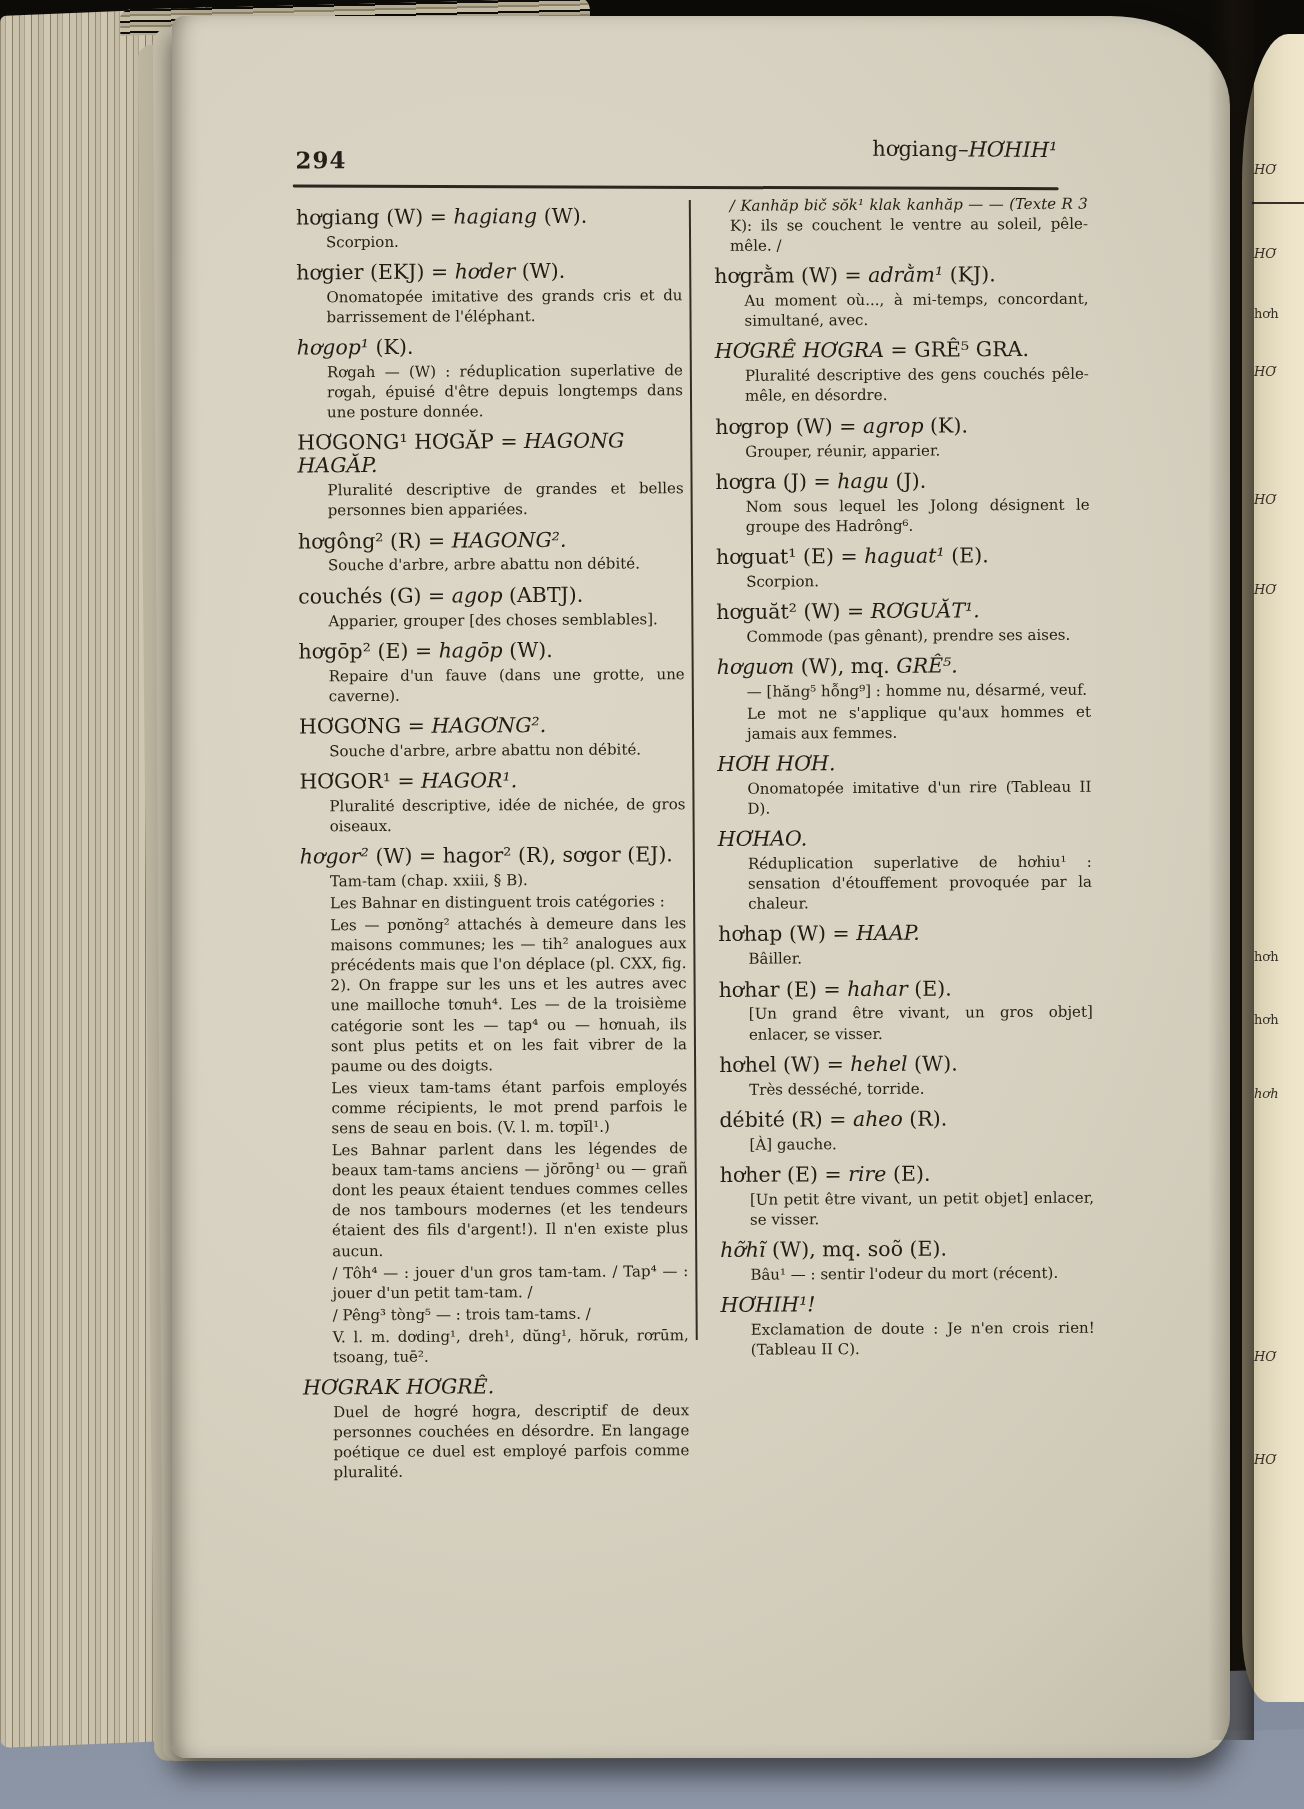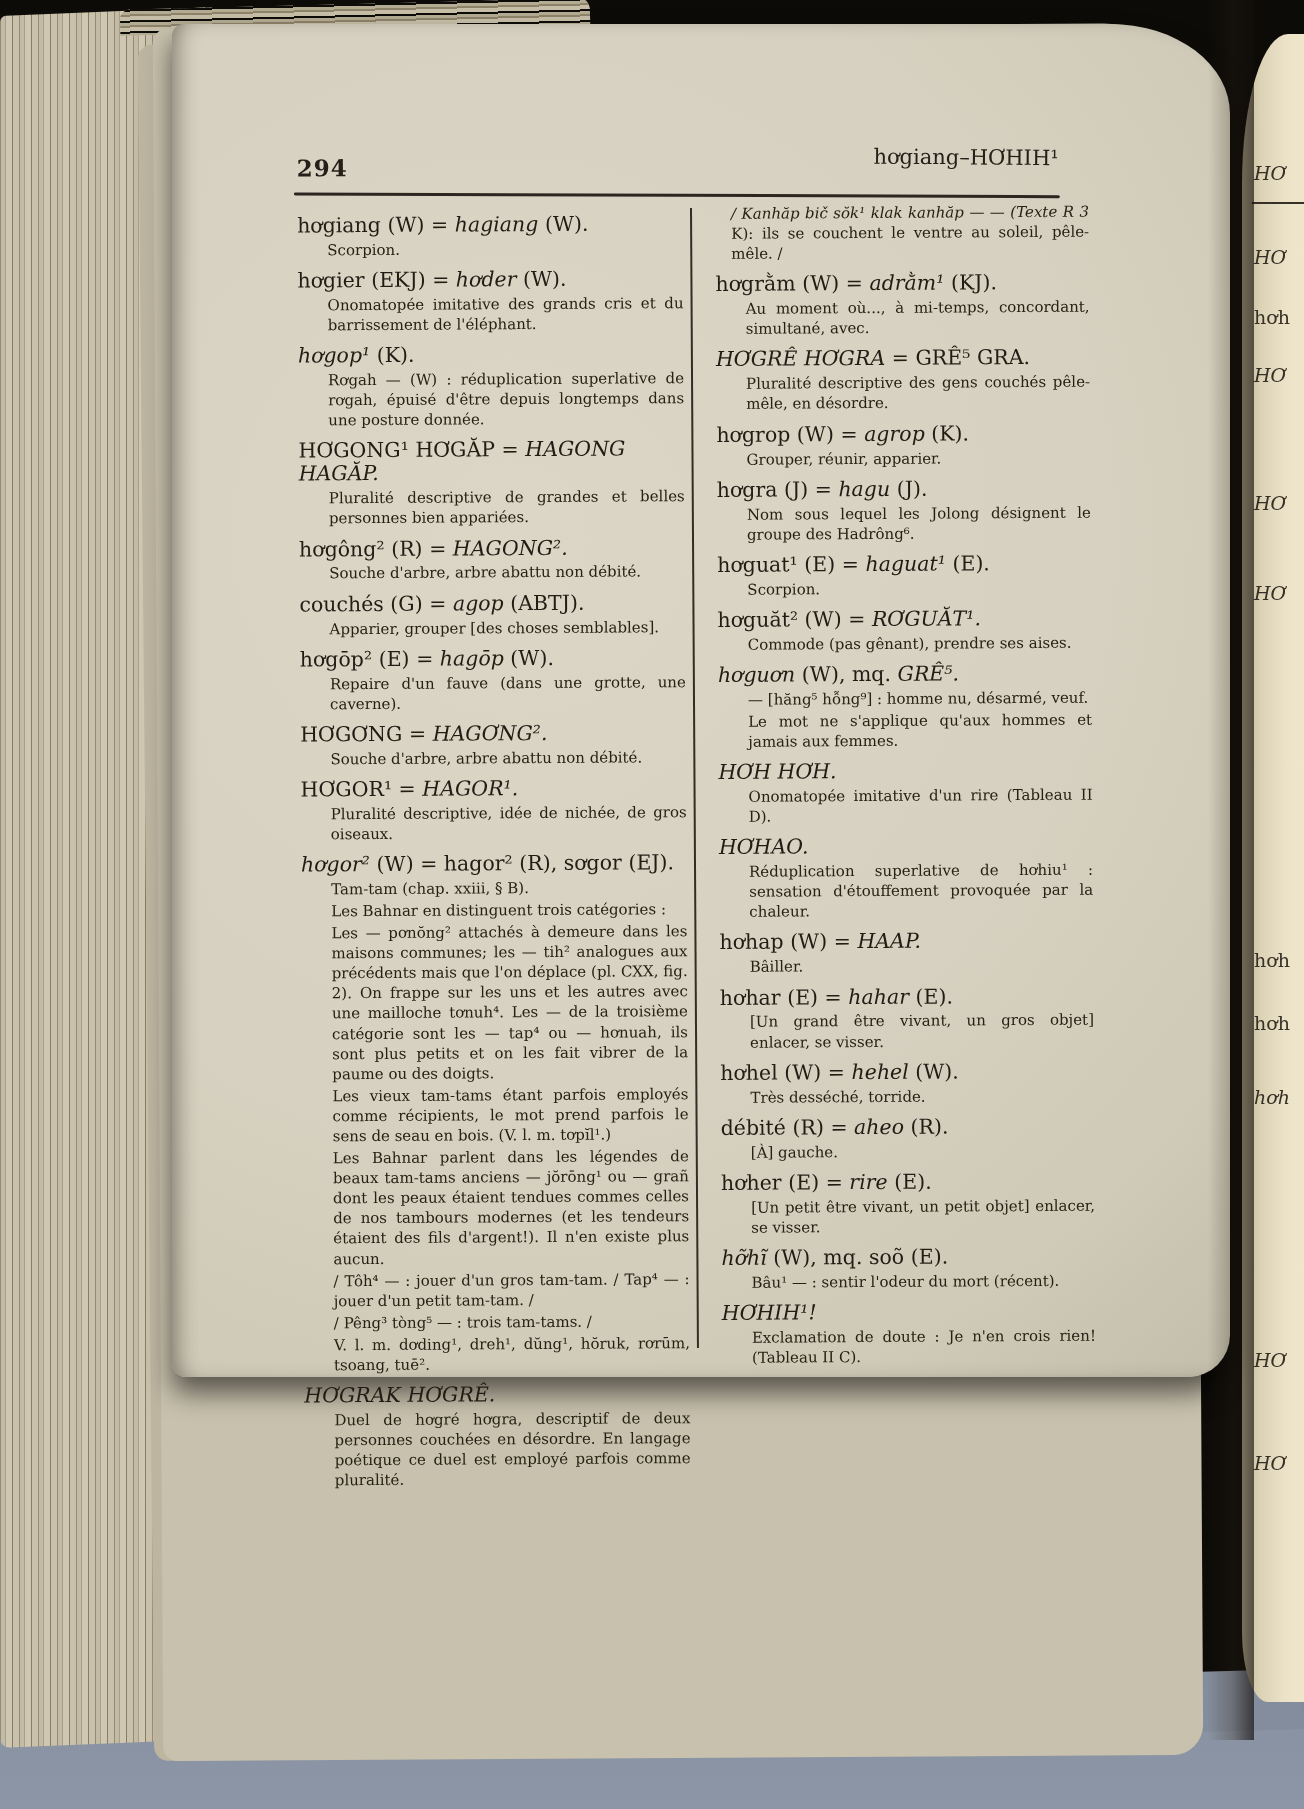--- a/index.html
+++ b/index.html
@@ -26,39 +26,39 @@
   .under1{position:absolute;left:158px;top:26px;width:1040px;height:1732px;
           background:#c8c1ad;border-radius:14px 90px 30px 14px;transform:rotate(-.35deg);}
   .under2{position:absolute;left:146px;top:40px;width:1020px;height:1716px;
           background:#bdb5a0;border-radius:14px 80px 30px 14px;transform:rotate(-.55deg);}
 
   
   .next-page{position:absolute;left:1242px;top:34px;width:62px;height:1668px;
       background:linear-gradient(90deg,#c4b röd99 0,#dcd2b6 30%,#ece2c8 70%,#f0e6cc 100%);
       background:linear-gradient(90deg,#c4ba99 0,#dcd2b6 30%,#ece2c8 70%,#f0e6cc 100%);
       border-radius:46px 0 0 26px / 150px 0 0 70px;}
-  .np-frag{position:absolute;left:12px;font-size:19px;color:#373026;white-space:nowrap;}
+  .np-frag{position:absolute;left:12px;font-size:13px;color:#373026;white-space:nowrap;}
   .np-frag.i{font-style:italic;}
   .np-rule{position:absolute;left:10px;width:52px;height:2px;background:#373026;}
 
   
-  .main-page{position:absolute;left:172px;top:24px;width:1058px;height:1353px;
+  .main-page{position:absolute;left:172px;top:16px;width:1058px;height:1742px;
       background:radial-gradient(120% 95% at 32% 38%,#dbd6c5 0%,#d6d1c0 45%,#cfcab8 70%,#c0bba9 90%,#b2ad9b 100%);
       border-radius:12px 120px 42px 14px / 12px 90px 42px 14px;
       box-shadow:0 16px 26px rgba(0,0,0,.55), 14px 0 22px -10px rgba(20,12,5,.45) inset;}
   .gutter{position:absolute;left:1208px;top:0;width:46px;height:1740px;pointer-events:none;
       background:linear-gradient(90deg,rgba(30,22,12,0) 0%,rgba(40,30,18,.28) 55%,rgba(18,13,8,.66) 100%);}
 
   .page-inner{position:absolute;inset:0;transform:rotate(-.35deg);color:#241f16;}
 
   .page-number{position:absolute;left:128px;top:128px;font-size:23px;font-weight:700;
       letter-spacing:1px;color:#242019;}
   .header-right{position:absolute;left:560px;top:122px;width:330px;text-align:right;
       font-size:21px;color:#242019;transform:rotate(.8deg);}
-  .header-right .i{}
+  .header-right .i{font-style:italic;}
   .header-rule{position:absolute;left:125px;top:166px;width:766px;height:3px;
       background:#2b2620;border-radius:2px;transform:rotate(.55deg);transform-origin:left center;}
 
   .col-divider{position:absolute;left:521px;top:184px;width:2px;height:1140px;background:#332d25;}
 
   .col{position:absolute;top:188px;}
   .col-left{left:128px;width:386px;}
   .col-right{left:546px;top:180px;width:374px;}
 
   .entry{margin-bottom:9px;}

